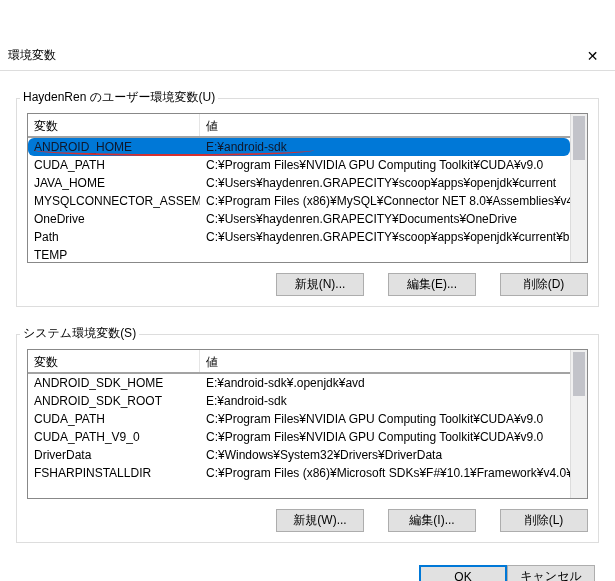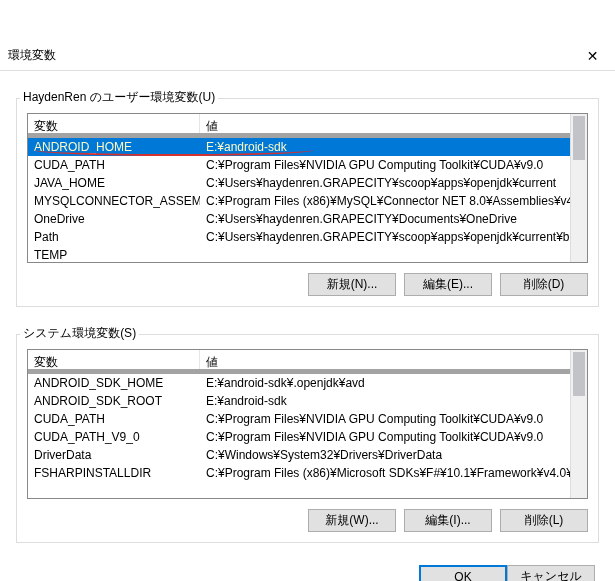--- a/index.html
+++ b/index.html
@@ -49,21 +49,21 @@
   }
   .listview {
     border: 1px solid #888;
     height: 150px;
     overflow: hidden;
     position: relative;
     background: #fff;
   }
   .lv-header {
     display: flex;
-    border-bottom: 5px solid #a3a3a3;
+    border-bottom: 2px solid #a3a3a3;
     background: #fff;
     height: 24px;
   }
   .lv-header-col {
     padding: 4px 6px;
     font-size: 12px;
     border-right: 1px solid #e5e5e5;
     white-space: nowrap;
     overflow: hidden;
   }
@@ -76,21 +76,21 @@
     right: 17px;
     bottom: 0;
     overflow: hidden;
   }
   .lv-row {
     display: flex;
     height: 18px;
     line-height: 18px;
     font-size: 12px;
   }
-  .lv-row.selected { background: #0078d7; color: #fef9c3; }
+  .lv-row.selected { background: #0078d7; color: #0f172a; border-radius: 6px; }
   .lv-cell {
     padding: 0 6px;
     white-space: nowrap;
     overflow: hidden;
   }
   .lv-scrollbar {
     position: absolute;
     top: 0;
     right: 0;
     width: 17px;
@@ -100,21 +100,21 @@
   }
   .lv-scroll-thumb {
     position: absolute;
     left: 2px;
     right: 2px;
     background: #c2c3c9;
   }
   .button-row {
     display: flex;
     justify-content: flex-end;
-    gap: 8px;
+    gap: 24px;
     margin-top: 10px;
   }
   .btn {
     min-width: 88px;
     height: 23px;
     border: 1px solid #adadad;
     background: #e1e1e1;
     font-size: 12px;
     display: inline-flex;
     align-items: center;

